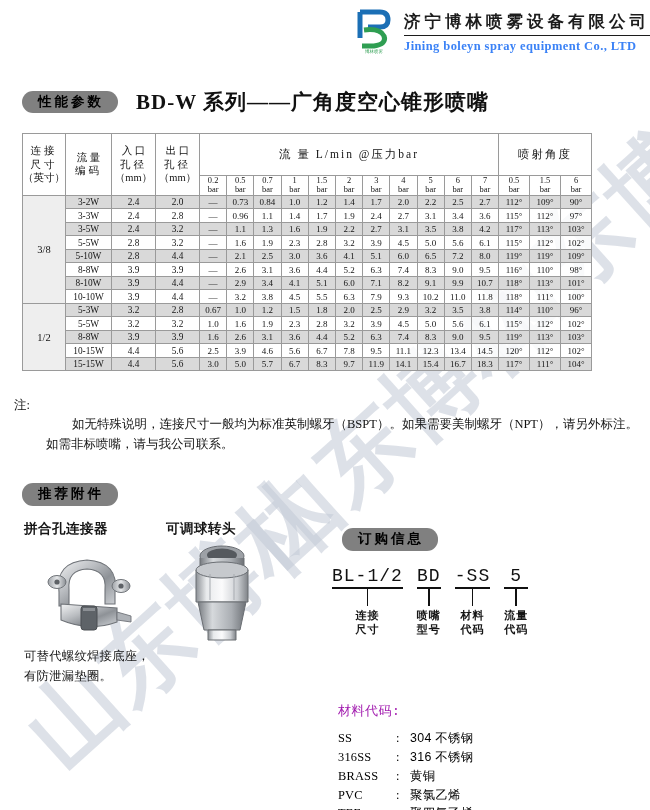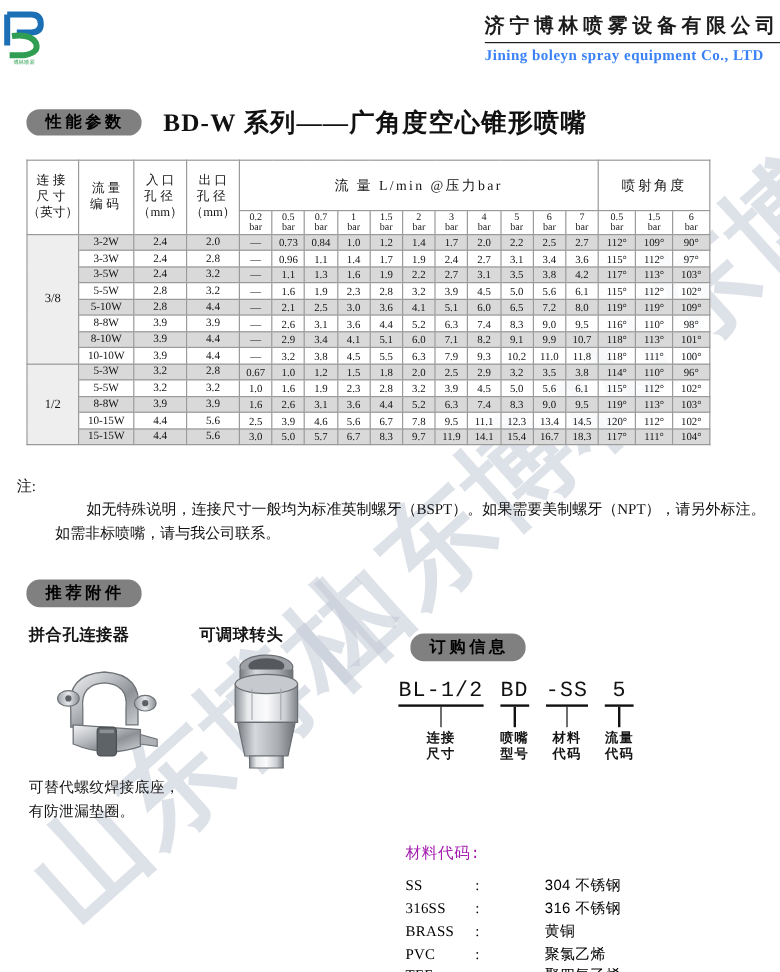--- a/index.html
+++ b/index.html
@@ -35,21 +35,21 @@
   .wm2 { font-size: 92px; left: 210px; top: 360px; transform: rotate(-42deg); }
   .wm3 { font-size: 92px; left: 430px; top: 150px; transform: rotate(-42deg); }
 
   
   .page { position: relative; z-index: 2; }
 
   .brand {
     position: absolute;
     left: 0; right: 0; top: 8px;
     display: flex;
-    justify-content: space-between;
+    justify-content: flex-end;
     align-items: flex-start;
     gap: 10px;
   }
   .logo-mark {
     width: 40px; height: 46px;
     position: relative;
     flex: 0 0 auto;
   }
   .logo-mark svg { display: block; }
   .brand-text { padding-top: 3px; }
@@ -233,21 +233,21 @@
     font-size: 12.4px;
     line-height: 1.52;
     color: #000000;
   }
   .mat-k {
     width: 58px;
     font-family: "Liberation Serif", "DejaVu Serif", serif;
     letter-spacing: 0.2px;
   }
   .mat-c { width: 14px; text-align: left; }
-  .mat-v { font-family: "Liberation Sans", "DejaVu Sans", sans-serif; letter-spacing: 0.3px; margin-left: 44px; }
+  .mat-v { font-family: "Liberation Sans", "DejaVu Sans", sans-serif; letter-spacing: 0.3px; }
 </style>
 </head>
 <body>
 
 <div class="wm-layer">
   <div class="wm wm1">山东博林</div>
   <div class="wm wm2">山东博林</div>
   <div class="wm wm3">山东博林</div>
 </div>
 

